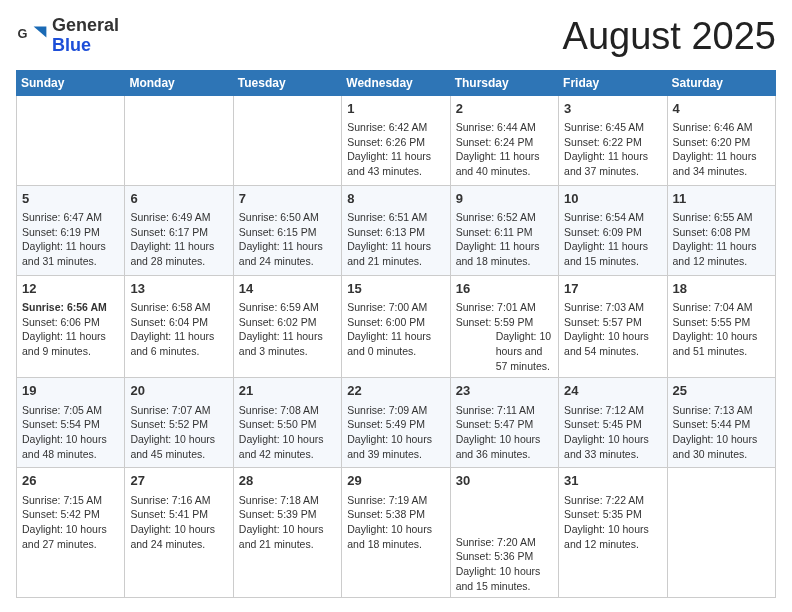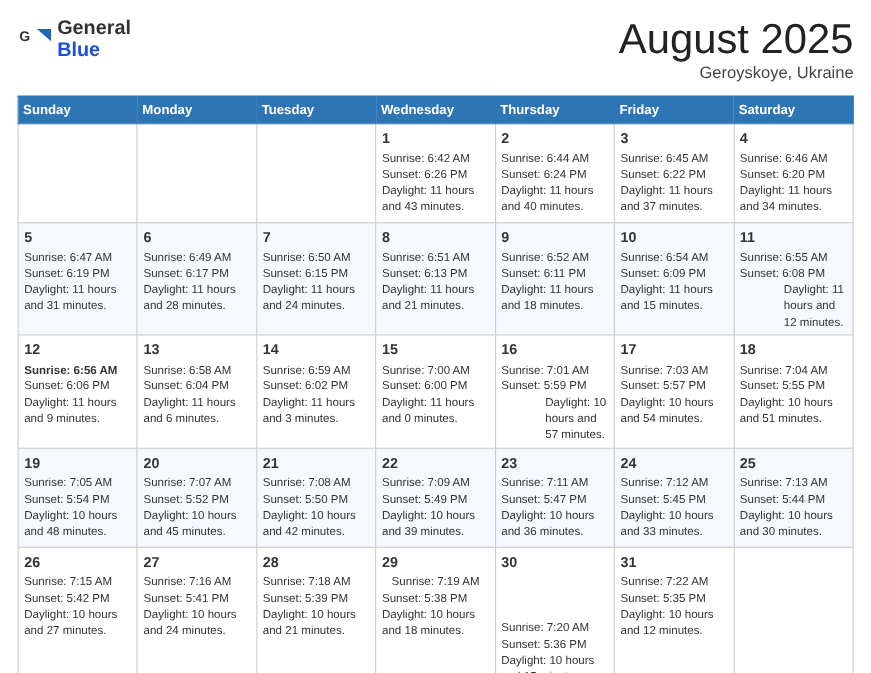--- a/index.html
+++ b/index.html
@@ -103,21 +103,20 @@
       <text x="2" y="22" font-size="16" fill="#333" font-weight="bold">G</text>
       <polygon points="22,8 38,8 38,22" fill="#1a6ab5"></polygon>
     </svg>
     <div class="logo-text">
       <span class="logo-general">General</span>
       <span class="logo-blue">Blue</span>
     </div>
   </div>
   <div class="title-block">
     <div class="month-title">August 2025</div>
-    <div class="location">Geroyskoye, Ukraine</div>
   </div>
 </div>
 
 <table class="calendar">
   <thead>
     <tr>
     <th>Sunday</th>
         <th>Monday</th>
         <th>Tuesday</th>
         <th>Wednesday</th>
@@ -190,21 +189,21 @@
         <td>
           <span class="day-num">10</span>
           <span style="display: block;">Sunrise: 6:54 AM</span>
           <span style="display: block;">Sunset: 6:09 PM</span>
           <span style="display: block;">Daylight: 11 hours and 15 minutes.</span>
         </td>
         <td>
           <span class="day-num">11</span>
           <span style="display: block;">Sunrise: 6:55 AM</span>
           <span style="display: block;">Sunset: 6:08 PM</span>
-          <span style="display: block; margin-left: 40px;">Daylight: 11 hours and 12 minutes.</span>
+          <span style="display: block;">Daylight: 11 hours and 12 minutes.</span>
         </td>
       </tr>
       <tr>
         <td>
           <span class="day-num">12</span>
           <span style="display: block; font-weight: bold;">Sunrise: 6:56 AM</span>
           <span style="display: block;">Sunset: 6:06 PM</span>
           <span style="display: block;">Daylight: 11 hours and 9 minutes.</span>
         </td>
         <td>
@@ -302,21 +301,21 @@
           <span style="display: block;">Daylight: 10 hours and 24 minutes.</span>
         </td>
         <td>
           <span class="day-num">28</span>
           <span style="display: block;">Sunrise: 7:18 AM</span>
           <span style="display: block;">Sunset: 5:39 PM</span>
           <span style="display: block;">Daylight: 10 hours and 21 minutes.</span>
         </td>
         <td>
           <span class="day-num">29</span>
-          <span style="display: block; text-align: center;">Sunrise: 7:19 AM</span>
+          <span style="display: block;">Sunrise: 7:19 AM</span>
           <span style="display: block;">Sunset: 5:38 PM</span>
           <span style="display: block;">Daylight: 10 hours and 18 minutes.</span>
         </td>
         <td>
           <span class="day-num">30</span>
           <span style="display: block; margin-top: 44px;">Sunrise: 7:20 AM</span>
           <span style="display: block;">Sunset: 5:36 PM</span>
           <span style="display: block;">Daylight: 10 hours and 15 minutes.</span>
         </td>
         <td>

